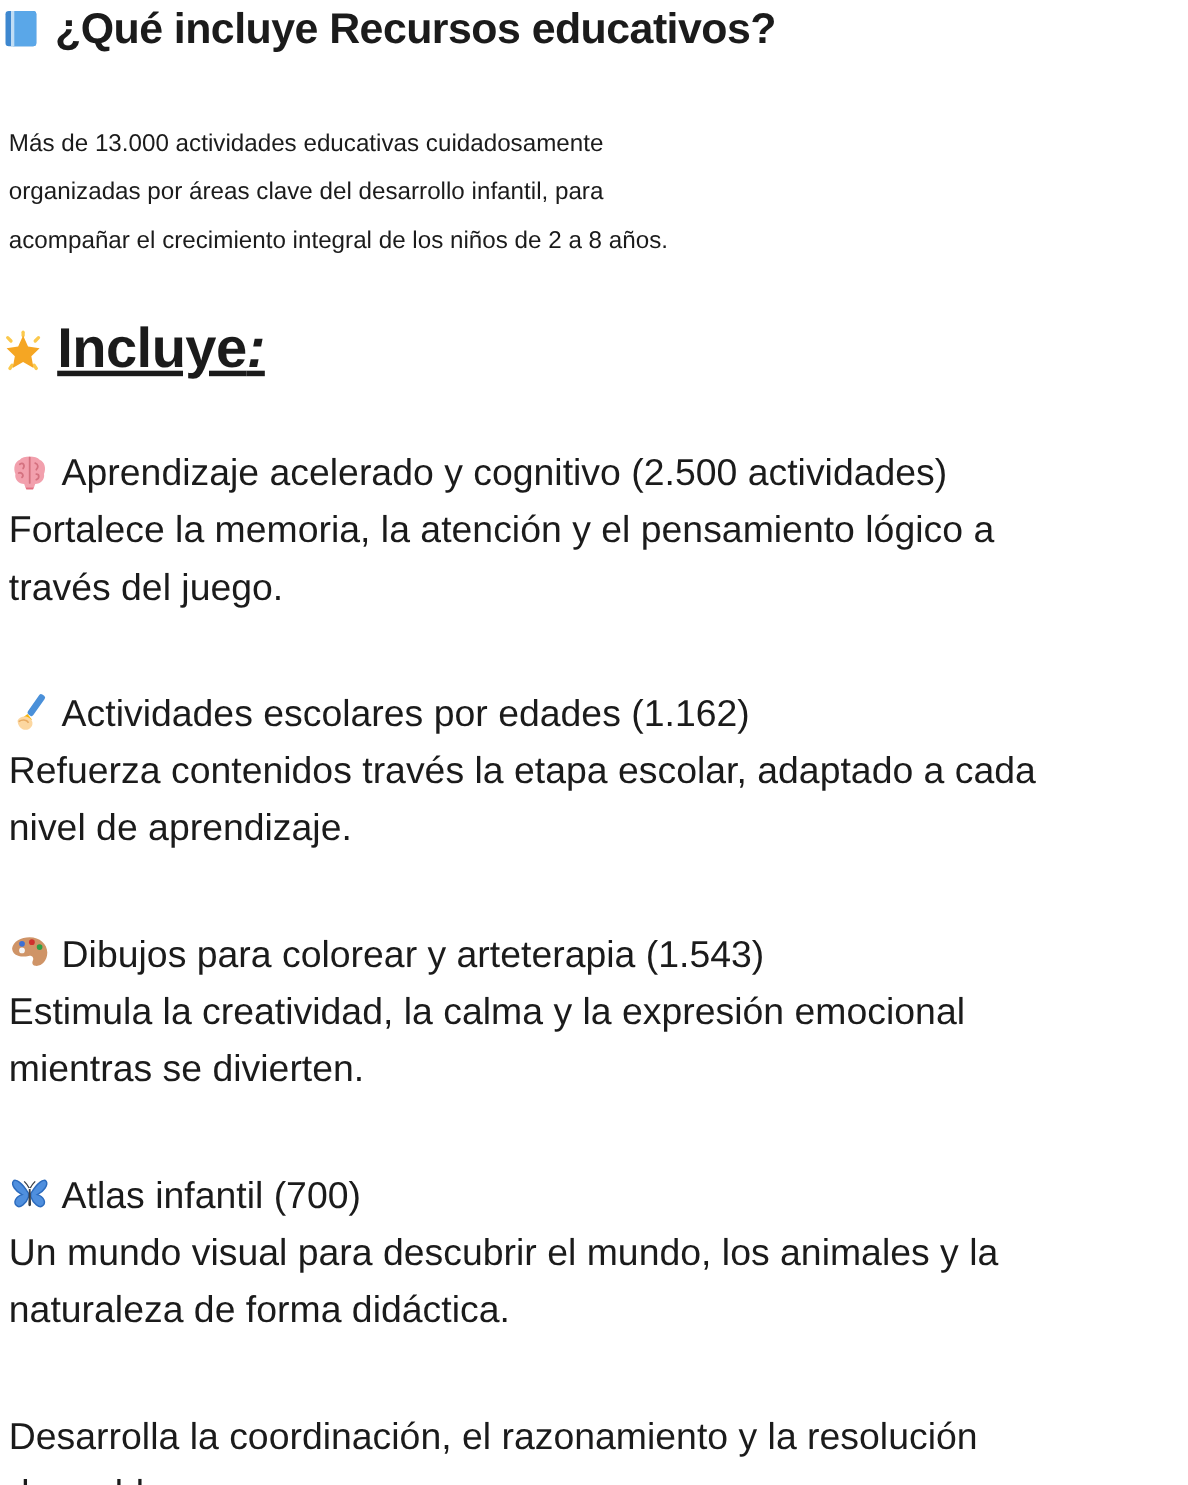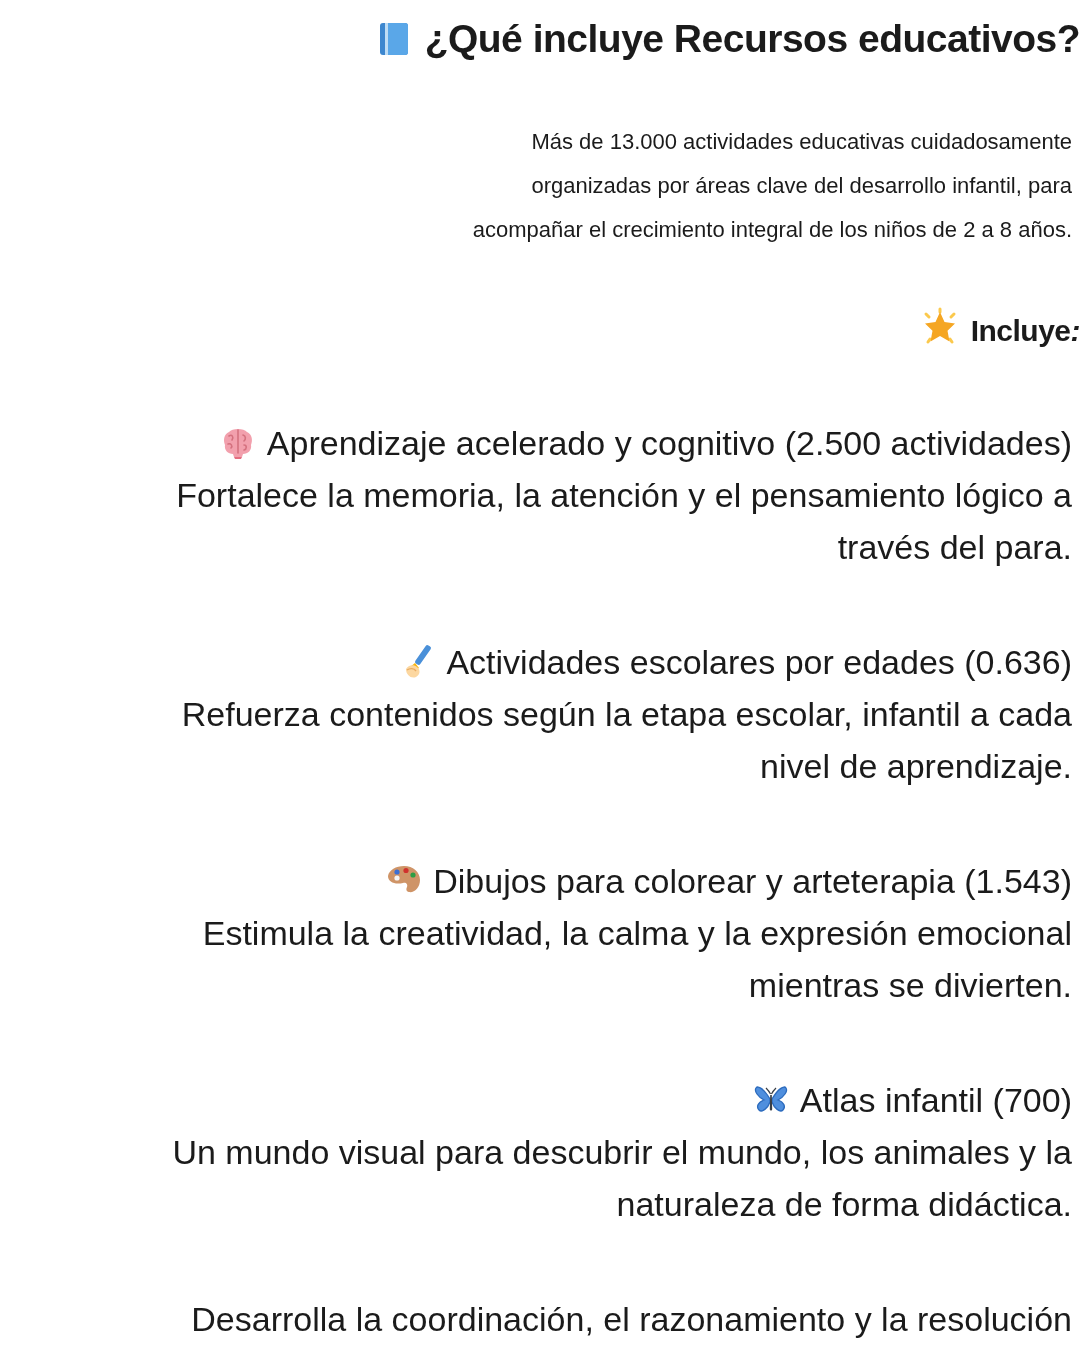--- a/index.html
+++ b/index.html
@@ -10,44 +10,45 @@
     width: 1080px;
     height: 1350px;
     background: #ffffff;
     font-family: "Liberation Sans", sans-serif;
     color: #1b1b1b;
     overflow: hidden;
   }
   .page {
     width: 1080px;
     height: 1076px;
-    text-align: right;
+    text-align: left;
     box-sizing: border-box;
-    padding-top: 16px;
+    padding-top: 4px;
   }
   h1.page-title {
     font-size: 39px;
     line-height: 46px;
     font-weight: 700;
     margin: 0;
     letter-spacing: -0.5px;
   }
   .intro {
     font-size: 22px;
     line-height: 44px;
     margin: 58px auto 0;
     white-space: pre-line;
     width: 1064px;
   }
   .includes-heading {
-    font-size: 30px;
+    font-size: 51px;
     line-height: 46px;
     font-weight: 700;
     margin-top: 54px;
     letter-spacing: -0.5px;
+    text-decoration: underline;
   }
   .includes-heading .colon {
     font-style: italic;
   }
   .item {
     font-size: 34px;
     line-height: 52px;
     margin-top: 63px;
     width: 1064px;
     margin-left: auto;
@@ -110,33 +111,33 @@
           <path d="M19 6 L19 29"></path>
           <path d="M10 12 C13 10, 15 13, 13 16"></path>
           <path d="M24 11 C27 12, 27 15, 25 17"></path>
           <path d="M9 20 C12 19, 14 22, 12 24"></path>
           <path d="M25 21 C28 21, 28 25, 25 26"></path>
         </g>
         <path d="M15 33 L23 33 L22 35 L16 35 Z" fill="#e46e80"></path>
       </svg></span><span>Aprendizaje acelerado y cognitivo (2.500 actividades)</span>
     </span>
     <span class="item-desc">Fortalece la memoria, la atención y el pensamiento lógico a
-través del para.</span>
+través del juego.</span>
   </div>
 
   <div class="item">
     <span class="item-title">
       <span class="emoji-icon"><svg width="38" height="38" viewBox="0 0 38 38">
         <rect x="22" y="1" width="6" height="22" rx="2" transform="rotate(35 25 12)" fill="#4a90d9"></rect>
         <path d="M12 24 L17 20 L21 25 L15 29 Z" fill="#f6b40e"></path>
         <path d="M8 26 C10 22, 16 21, 19 24 C23 27, 22 32, 18 34 C13 36, 8 32, 8 26 Z" fill="#fcd7a0"></path>
         <path d="M9 27 C12 25, 16 25, 18 28" stroke="#e8ab62" stroke-width="1.4" fill="none"></path>
-      </svg></span><span>Actividades escolares por edades (0.636)</span>
+      </svg></span><span>Actividades escolares por edades (1.162)</span>
     </span>
-    <span class="item-desc">Refuerza contenidos según la etapa escolar, infantil a cada
+    <span class="item-desc">Refuerza contenidos través la etapa escolar, adaptado a cada
 nivel de aprendizaje.</span>
   </div>
 
   <div class="item">
     <span class="item-title">
       <span class="emoji-icon"><svg width="38" height="38" viewBox="0 0 38 38">
         <path d="M19 4 C28 4, 35 10, 35 18 C35 26, 29 31, 24 30 C21 29.5, 21 27, 22 25 C23 22.5, 21 20, 18 21 C10 23, 3 20, 3 14 C4 8, 11 4, 19 4 Z" fill="#cf9467"></path>
         <circle cx="12" cy="10" r="2.6" fill="#3b6fd4"></circle>
         <circle cx="21" cy="8.5" r="2.6" fill="#d0312d"></circle>
         <circle cx="28" cy="13" r="2.6" fill="#2e9e44"></circle>

